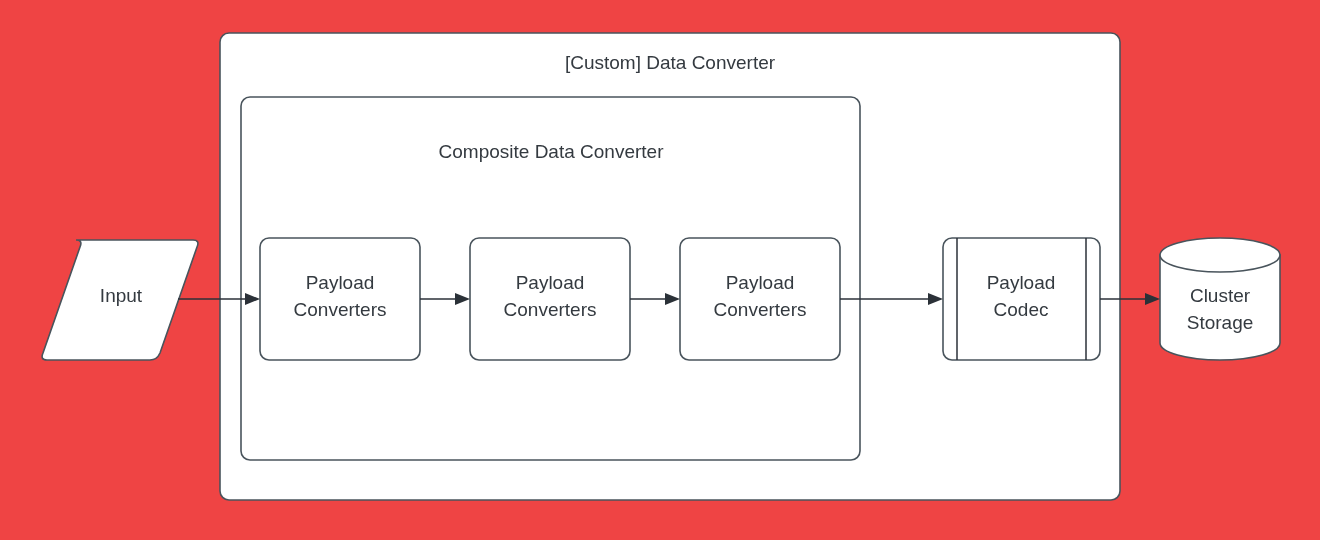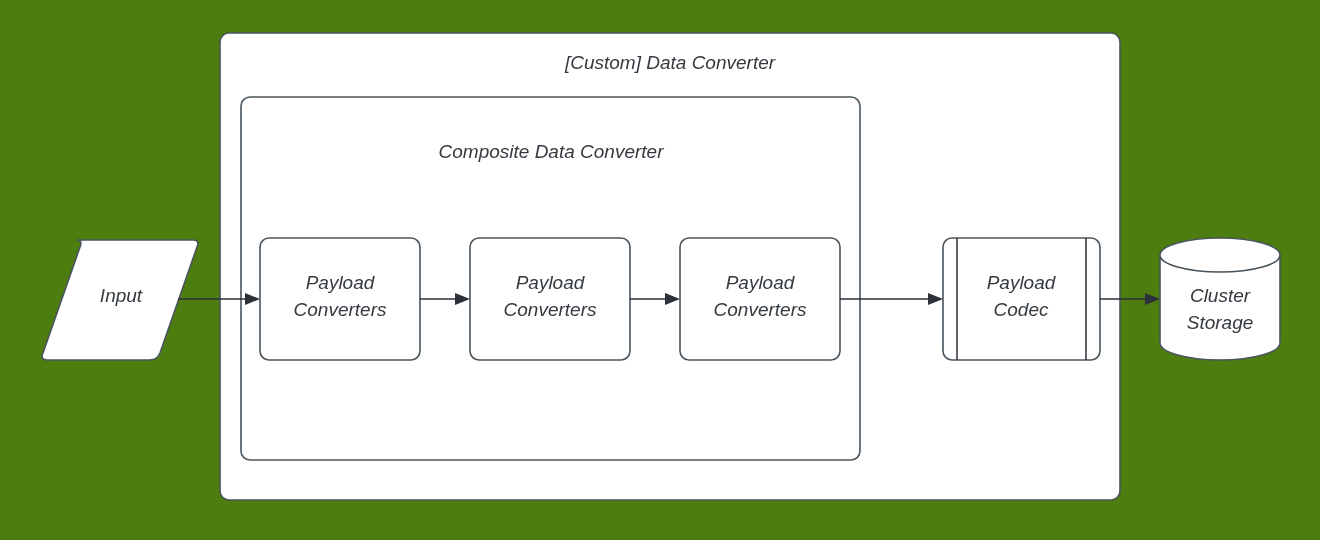--- a/index.html
+++ b/index.html
@@ -10,22 +10,21 @@
   body {
     width: 1320px;
     height: 540px;
     font-family: "Liberation Sans", sans-serif;
     overflow: hidden;
   }
   #canvas {
     position: relative;
     width: 1320px;
     height: 540px;
-    background: #4d7c0f;
-    font-style: italic;
+    background: #ef4444;
   }
   #diagram-svg {
     position: absolute;
     left: 0;
     top: 0;
     width: 1320px;
     height: 540px;
   }
   .shape-stroke {
     fill: #ffffff;

